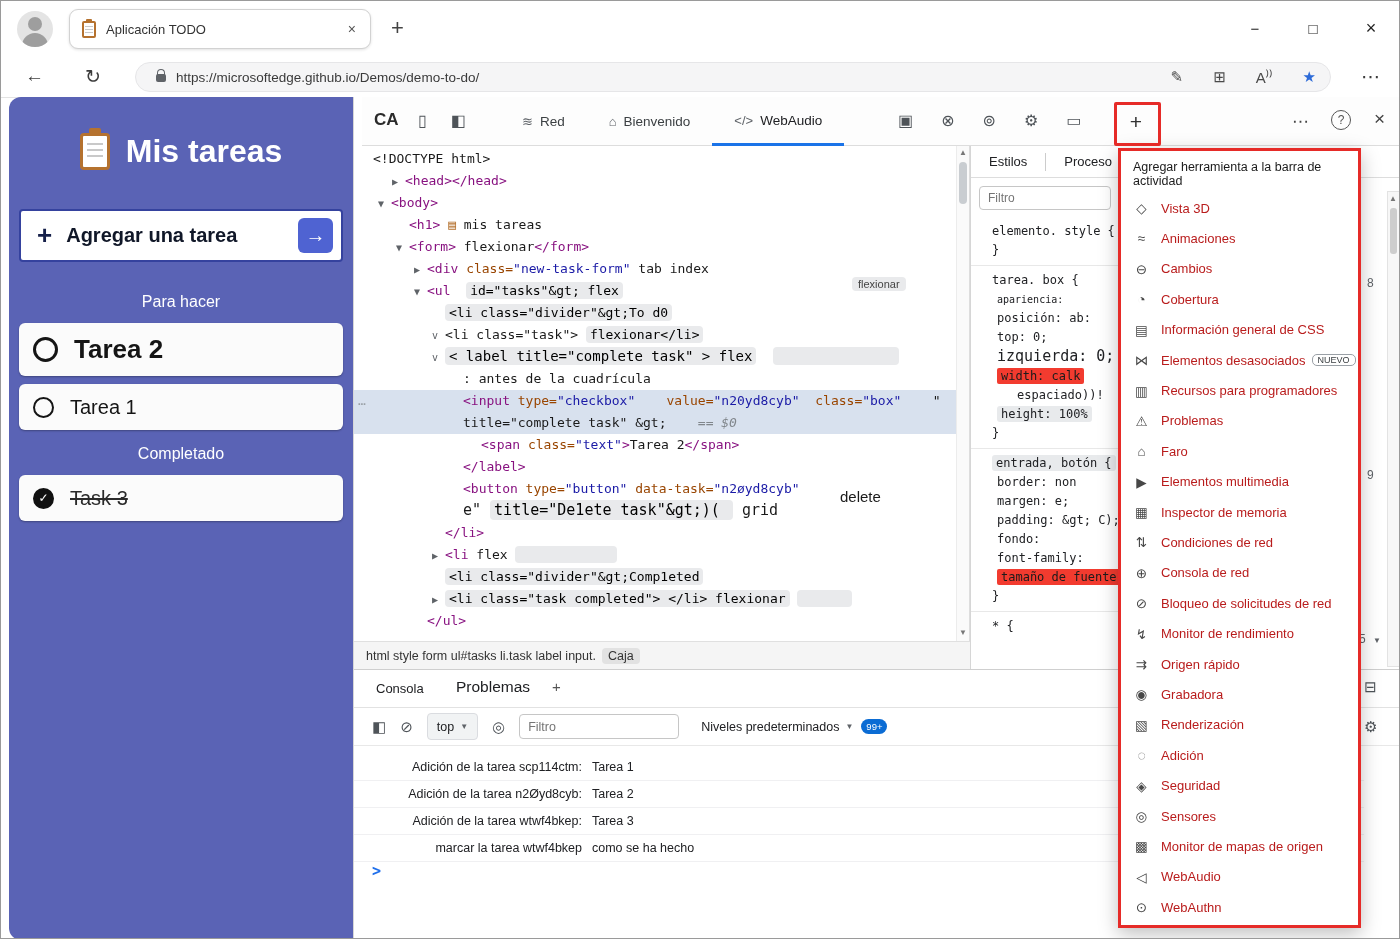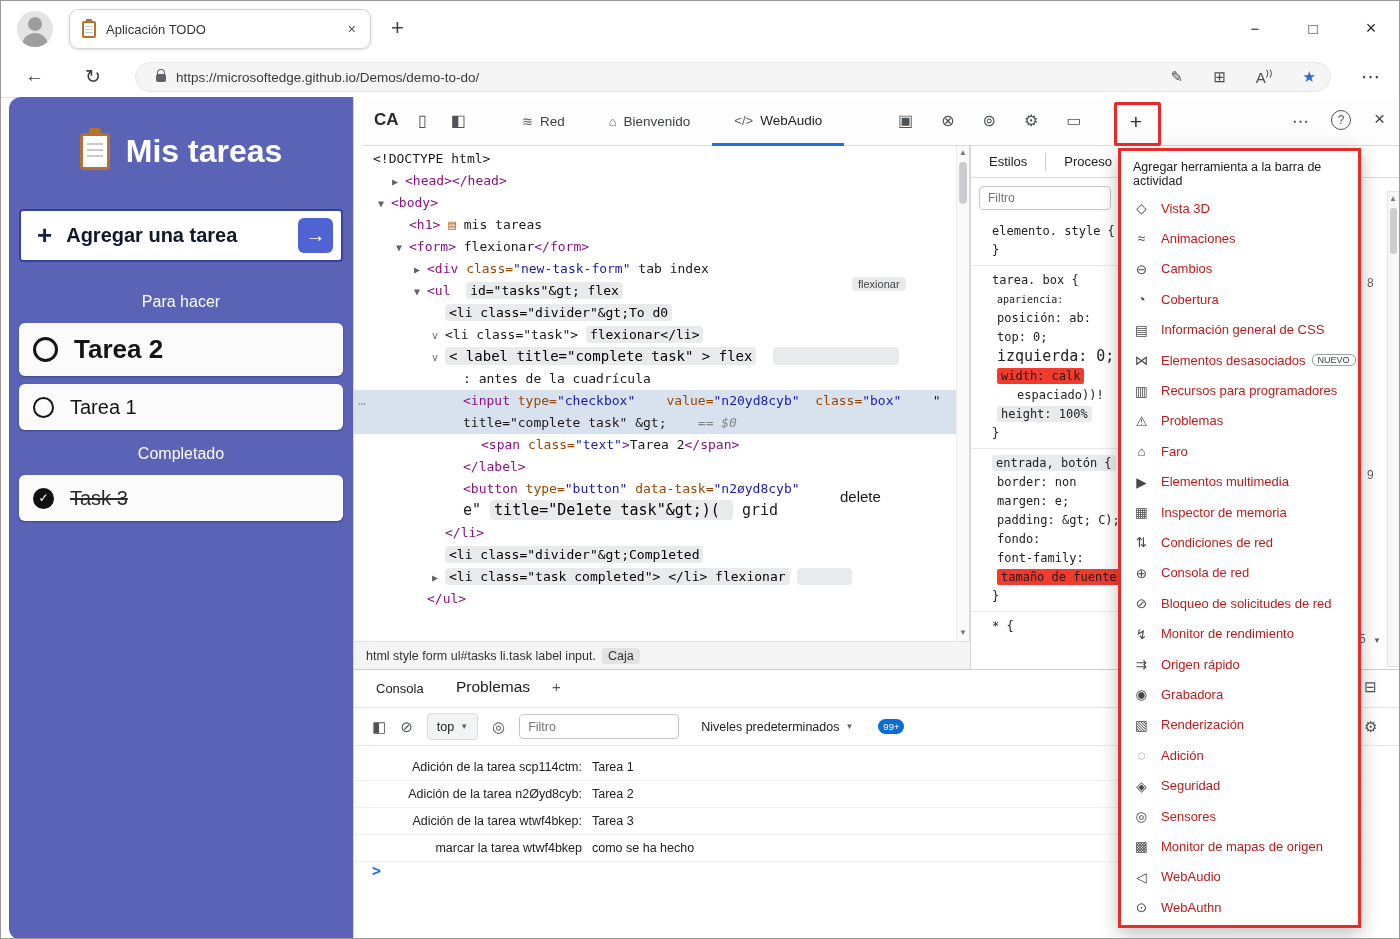--- a/index.html
+++ b/index.html
@@ -121,21 +121,21 @@
   .cd-plus{position:absolute;left:198px;top:8px;font-size:15px;color:#555}
   .cd-toolbar{position:absolute;left:0;top:38px;width:100%;height:38px;border-bottom:1px solid #e8e8e8;
               display:flex;align-items:center;padding-left:18px;box-sizing:border-box;gap:14px}
   .cd-ic{font-size:15px;color:#4f5459}
   .ctx-pill{display:flex;align-items:center;gap:6px;background:#f1f3f4;border:1px solid #dadce0;border-radius:4px;
             height:25px;padding:0 9px;font-size:12.5px;color:#202124}
   .caret{font-size:8px;color:#5f6368}
   .cd-filter{width:160px;height:25px;border:1px solid #c6c6c6;border-radius:4px;font-size:12.5px;padding:0 8px;
              box-sizing:border-box;font-family:"Liberation Sans",sans-serif}
   .levels{display:flex;align-items:center;gap:6px;font-size:12.5px;color:#202124;margin-left:8px}
-  .count-badge{background:#0b6cd4;color:#fff;border-radius:9px;font-size:9.5px;padding:2px 5px;margin-left:19px}
+  .count-badge{background:#0b6cd4;color:#fff;border-radius:9px;font-size:9.5px;padding:2px 5px;margin-left:2px}
   .console-logs{position:absolute;left:0;top:84px;width:1010px}
   .crow{display:flex;align-items:center;height:26px;border-bottom:1px solid #f0f0f2;font-size:12.5px;color:#202124}
   .crow .lab{width:228px;text-align:right;padding-right:10px;flex:none}
   .prompt{position:absolute;left:18px;top:192px;color:#1f6feb;font-size:15px;font-weight:bold;font-family:"DejaVu Sans Mono",monospace}
   .cd-dock{position:absolute;left:1010px;top:8px;font-size:15px;color:#4f5459}
   .cd-gear2{position:absolute;left:1010px;top:48px;font-size:15px;color:#4f5459}
   
   .menu{position:absolute;left:1117px;top:147px;width:243px;background:#fff;border:3px solid #e62b28;
         box-shadow:0 6px 18px rgba(0,0,0,.25);z-index:40;box-sizing:border-box;padding-bottom:3px}
   .menu-title{padding:9px 10px 5px 12px;font-size:12.5px;color:#1b1b1b}
@@ -257,20 +257,21 @@
         <div class="tl" style="padding-left: 78px;"><span class="arw">v</span><span class="c-x">&lt;li class="task"&gt; </span><span class="c-p">flexionar&lt;/li&gt;</span></div>
         <div class="tl" style="padding-left: 78px; font-size: 14px;"><span class="arw">v</span><span class="c-p">&lt; label title="complete task" &gt; flex</span><span class="c-x">  </span><span class="c-p">              </span></div>
         <div class="tl" style="padding-left: 96px;"><span class="arw"> </span><span class="c-x">: antes de la cuadrícula</span></div>
         <div class="tl sel" style="padding-left: 96px;"><span class="arw"> </span><span class="c-dots">…</span><span class="c-t">&lt;input</span><span class="c-a2"> type=</span><span class="c-v">"checkbox"</span><span class="c-x">    </span><span class="c-a2">value=</span><span class="c-v">"n20yd8cyb"</span><span class="c-x">  </span><span class="c-a2">class=</span><span class="c-v">"box"</span><span class="c-x">    "</span></div>
         <div class="tl sel" style="padding-left: 96px;"><span class="arw"> </span><span class="c-x">title="complete task" &amp;gt;</span><span class="c-g">    == $0</span></div>
         <div class="tl" style="padding-left: 114px;"><span class="arw"> </span><span class="c-t">&lt;span</span><span class="c-a2"> class=</span><span class="c-v">"text"</span><span class="c-t">&gt;</span><span class="c-x">Tarea 2</span><span class="c-t">&lt;/span&gt;</span></div>
         <div class="tl" style="padding-left: 96px;"><span class="arw"> </span><span class="c-t">&lt;/label&gt;</span></div>
         <div class="tl" style="padding-left: 96px;"><span class="arw"> </span><span class="c-t">&lt;button</span><span class="c-a2"> type=</span><span class="c-v">"button"</span><span class="c-a2"> data-task=</span><span class="c-v">"n2øyd8cyb"</span></div>
         <div class="tl" style="padding-left: 96px; font-size: 15px;"><span class="arw"> </span><span class="c-x">e" </span><span class="c-p">title="De1ete task"&amp;gt;)( </span><span class="c-x"> grid</span></div>
         <div class="tl" style="padding-left: 78px;"><span class="arw"> </span><span class="c-t">&lt;/li&gt;</span></div>
+        <div class="tl" style="padding-left: 78px;"><span class="arw">▶</span><span class="c-t">&lt;li</span><span class="c-x"> flex </span><span class="c-p">            </span></div>
         <div class="tl" style="padding-left: 78px;"><span class="arw"> </span><span class="c-p">&lt;li class="divider"&amp;gt;Comp1eted</span></div>
         <div class="tl" style="padding-left: 78px;"><span class="arw">▶</span><span class="c-p">&lt;li class="task completed"&gt; &lt;/li&gt; flexionar</span><span class="c-x"> </span><span class="c-p">      </span></div>
         <div class="tl" style="padding-left: 60px;"><span class="arw"> </span><span class="c-t">&lt;/ul&gt;</span></div>
       </div>
     <span class="float-badge">flexionar</span>
     <span class="delete-overlay">delete</span>
     <div class="tree-scroll">
       <span class="up">▲</span>
       <span class="thumb"></span>
       <span class="down">▼</span>

